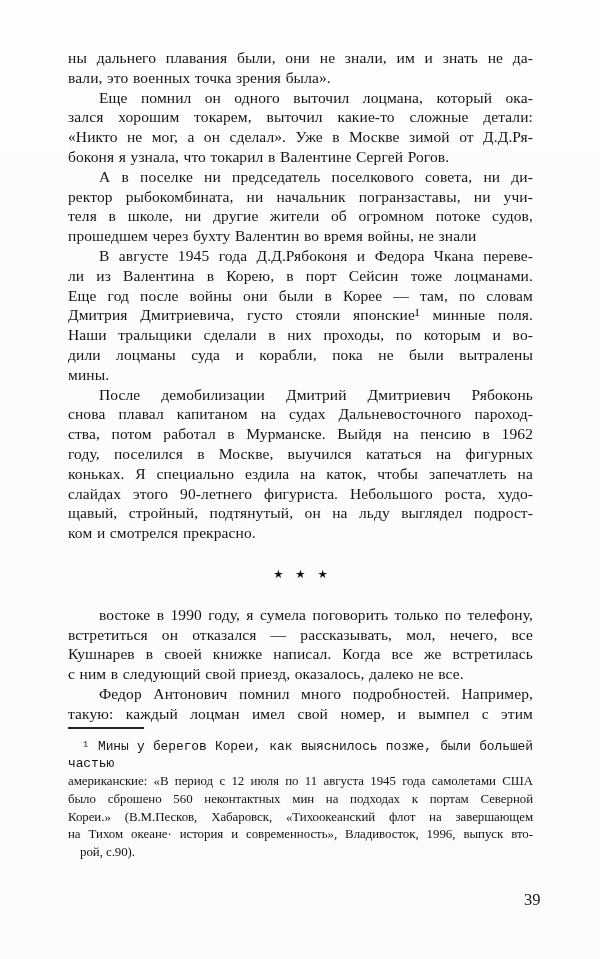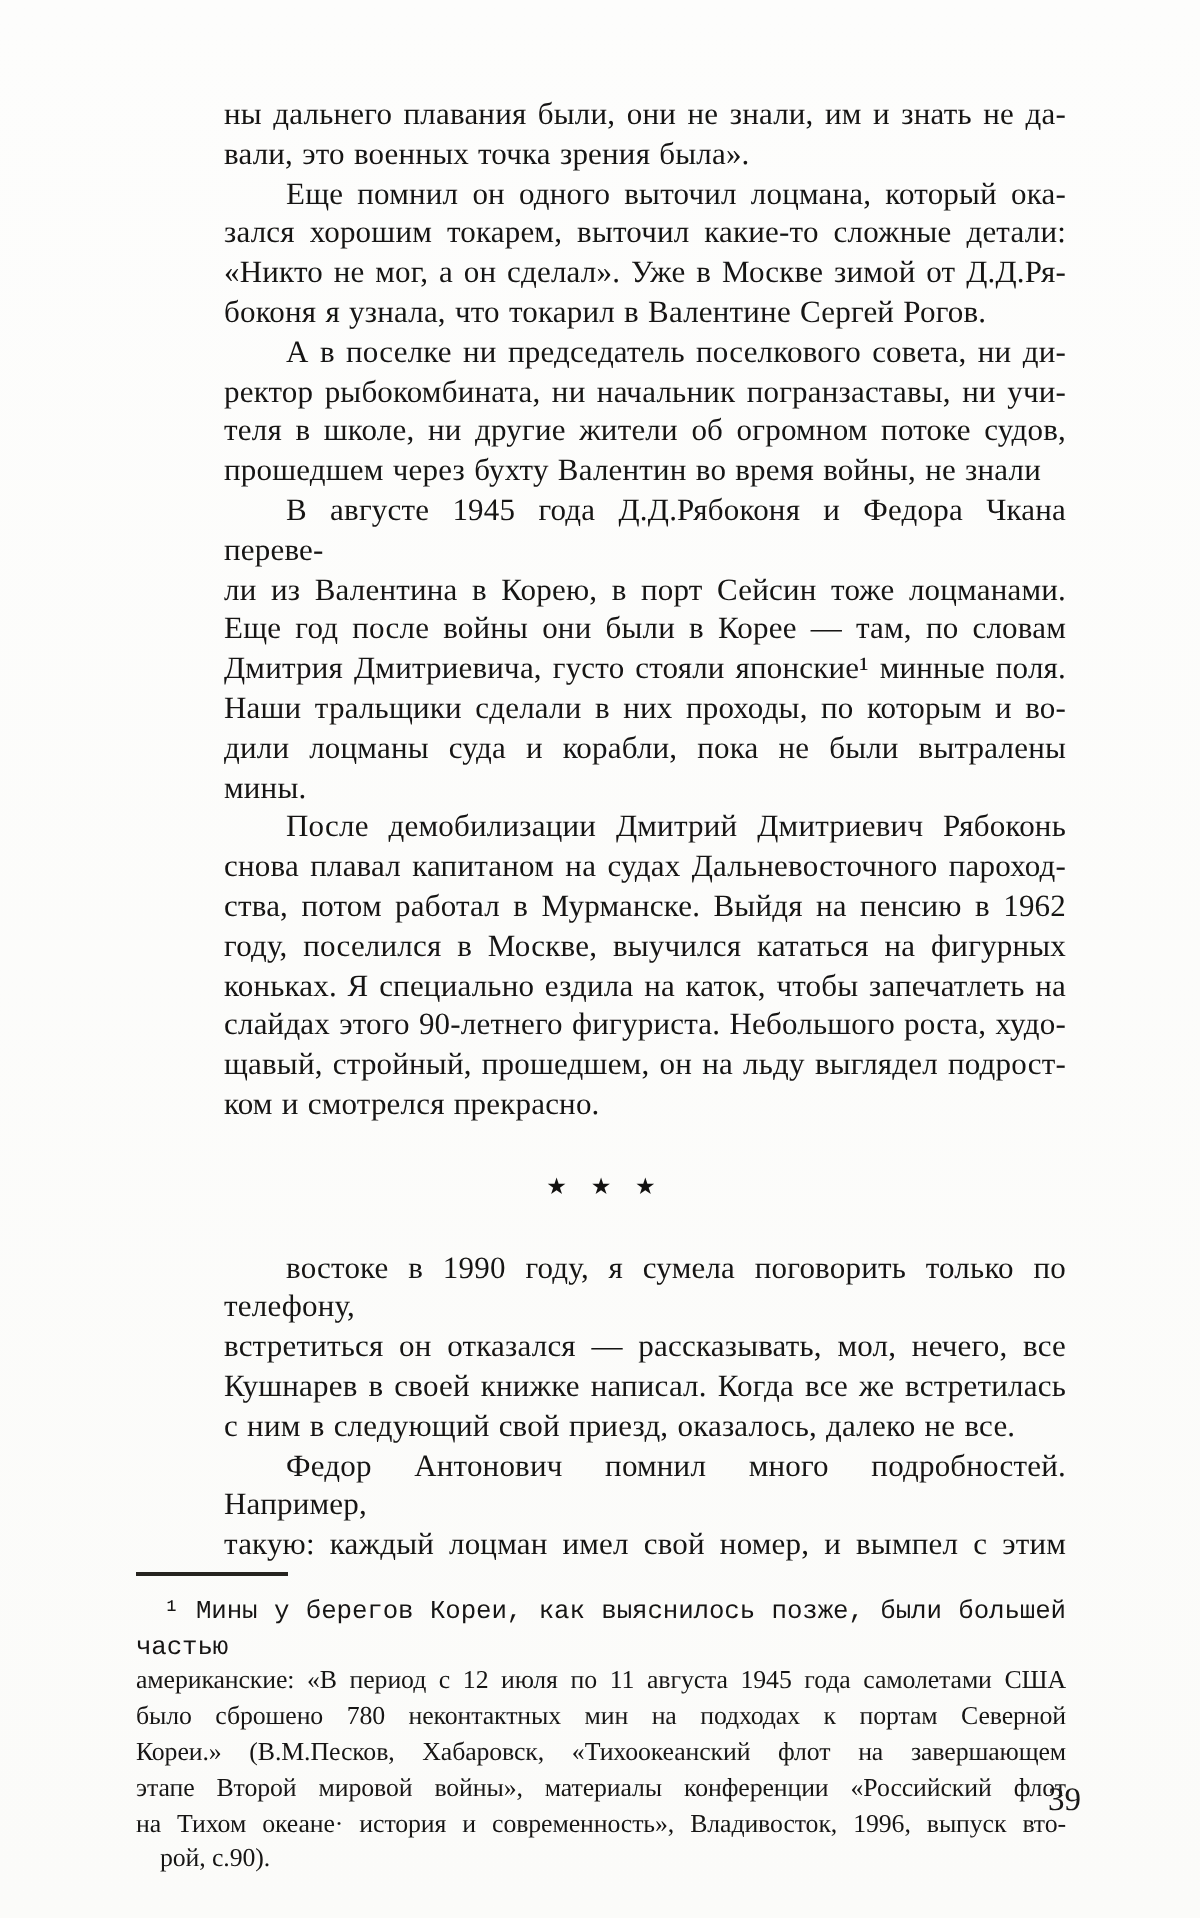--- a/index.html
+++ b/index.html
@@ -12,21 +12,21 @@
     color:#161514;
     overflow:hidden;
   }
   .text-block {
     position:absolute; left:68px; top:48px; width:465px;
   }
   .para {
     font-size:15.5px; line-height:19.8px;
     letter-spacing:0.1px; word-spacing:0.6px;
   }
-  .para .line { text-align:justify; text-align-last:justify;margin-left:44px; }
+  .para .line { text-align:justify; text-align-last:justify; }
   .para .line:first-child { text-indent:31px; }
   .para.cont .line:first-child { text-indent:0; }
   .para .line:last-child { text-align-last:left; }
   .para.openend .line:last-child { text-align-last:justify; }
   .separator {
     text-align:center;
     font-size:11.5px; line-height:19.8px;
     word-spacing:9px;
     margin-top:22px; margin-bottom:20px;
     color:#121110;
@@ -82,21 +82,21 @@
         <div class="line">мины.</div>
       </div>
 
     <div class="para">
         <div class="line">После демобилизации Дмитрий Дмитриевич Рябоконь</div>
         <div class="line">снова плавал капитаном на судах Дальневосточного пароход-</div>
         <div class="line">ства, потом работал в Мурманске. Выйдя на пенсию в 1962</div>
         <div class="line">году, поселился в Москве, выучился кататься на фигурных</div>
         <div class="line">коньках. Я специально ездила на каток, чтобы запечатлеть на</div>
         <div class="line">слайдах этого 90-летнего фигуриста. Небольшого роста, худо-</div>
-        <div class="line">щавый, стройный, прошедшем, он на льду выглядел подрост-</div>
+        <div class="line">щавый, стройный, подтянутый, он на льду выглядел подрост-</div>
         <div class="line">ком и смотрелся прекрасно.</div>
       </div>
 
     <div class="separator">★ ★ ★</div>
 
     <div class="para">
         <div class="line">востоке в 1990 году, я сумела поговорить только по телефону,</div>
         <div class="line">встретиться он отказался — рассказывать, мол, нечего, все</div>
         <div class="line">Кушнарев в своей книжке написал. Когда все же встретилась</div>
         <div class="line">с ним в следующий свой приезд, оказалось, далеко не все.</div>
@@ -105,22 +105,21 @@
     <div class="para openend">
         <div class="line">Федор Антонович помнил много подробностей. Например,</div>
         <div class="line">такую: каждый лоцман имел свой номер, и вымпел с этим</div>
       </div>
 
     <div class="fn-rule"></div>
 
     <div class="footnote">
       <div class="fn-line indent">¹ Мины у берегов Кореи, как выяснилось позже, были большей частью</div>
       <div class="fn-line">американские: «В период с 12 июля по 11 августа 1945 года самолетами США</div>
-      <div class="fn-line">было сброшено 780 неконтактных мин на подходах к портам Северной</div>
+      <div class="fn-line">было сброшено 560 неконтактных мин на подходах к портам Северной</div>
       <div class="fn-line"><span>Кореи.» (</span><span class="italic">В.М.Песков</span><span>, Хабаровск, «Тихоокеанский флот на завершающем</span></div>
-      <div class="fn-line">этапе Второй мировой войны», материалы конференции «Российский флот</div>
       <div class="fn-line">на Тихом океане· история и современность», Владивосток, 1996, выпуск вто-</div>
       <div class="fn-line last">рой, с.90).</div>
     </div>
   </div>
 
   <div class="page-number">39</div>
 </div>
 
 </body></html>

